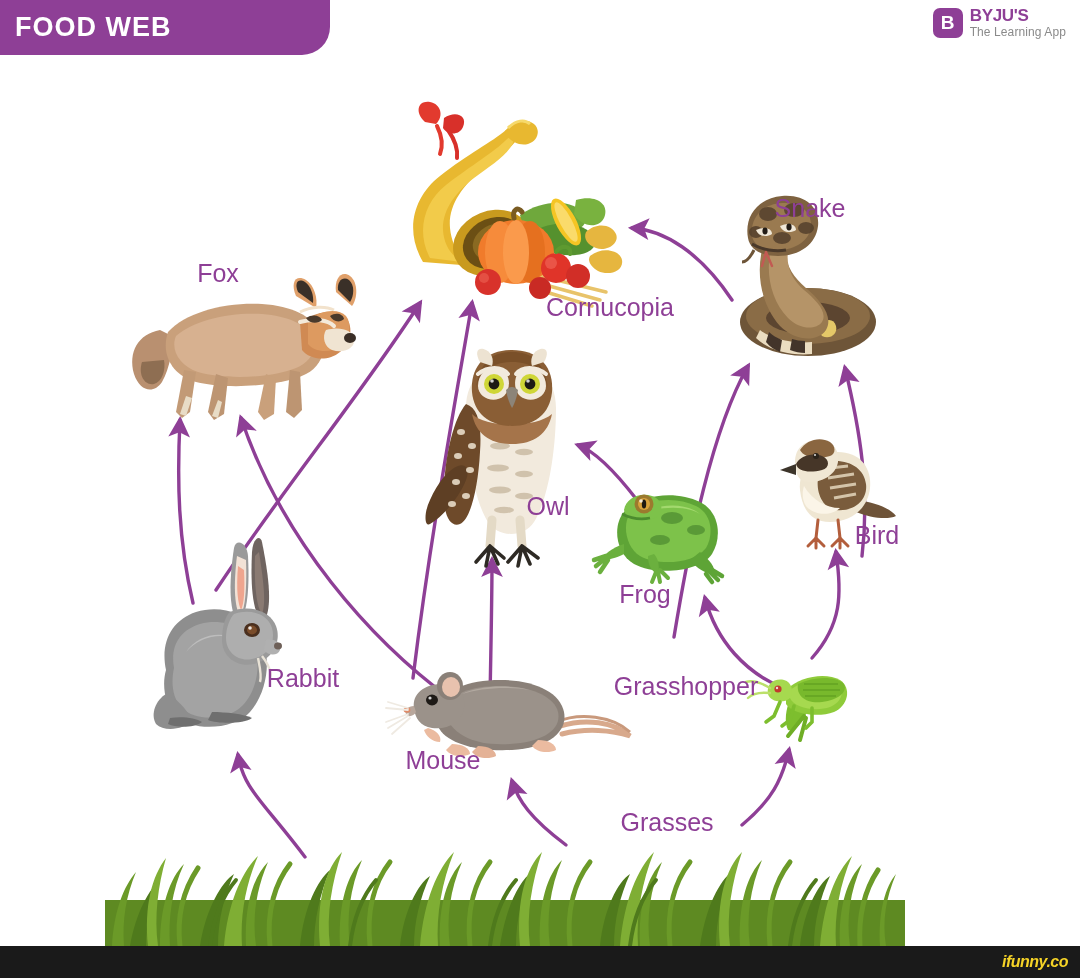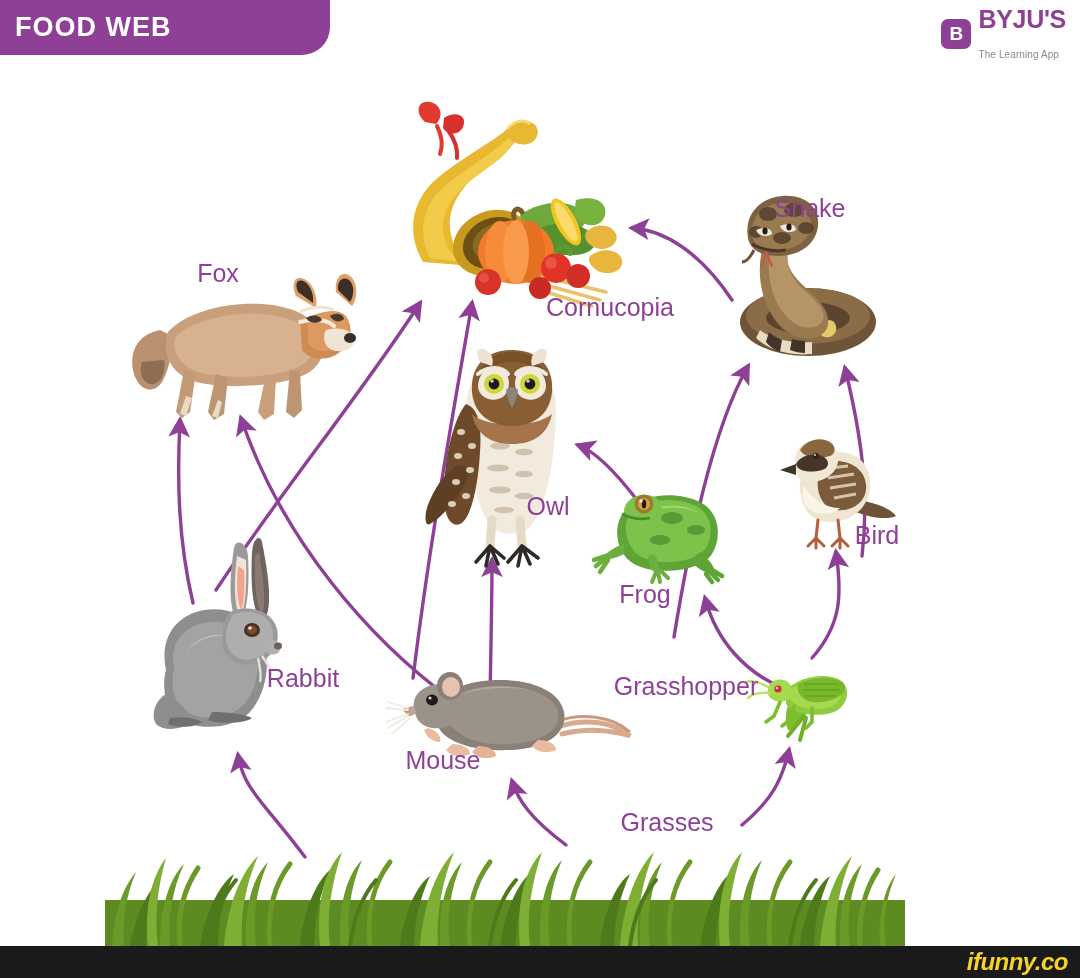--- a/index.html
+++ b/index.html
@@ -11,38 +11,38 @@
        background:#8E3F96;border-bottom-right-radius:28px;border-top-right-radius:0;
        display:flex;align-items:center;}
   #header-title{color:#ffffff;font-size:27px;font-weight:bold;letter-spacing:1px;
        margin-left:45px;}
 
   #brand-logo{position:absolute;right:14px;top:7px;display:flex;align-items:center;gap:7px;}
   #brand-mark{width:30px;height:30px;border-radius:7px;background:#8E3F96;
        display:flex;align-items:center;justify-content:center;}
   #brand-mark-letter{color:#ffffff;font-size:19px;font-weight:bold;line-height:1;}
   #brand-text{display:flex;flex-direction:column;line-height:1;}
-  #brand-name{color:#8E3F96;font-size:25px;font-weight:bold;letter-spacing:-.3px;}
-  #brand-tagline{color:#8a8a8a;font-size:10px;margin-top:18px;letter-spacing:.1px;}
+  #brand-name{color:#8E3F96;font-size:17px;font-weight:bold;letter-spacing:-.3px;}
+  #brand-tagline{color:#8a8a8a;font-size:12px;margin-top:2px;letter-spacing:.1px;}
 
   
   #web-canvas{position:absolute;left:0;top:0;width:1080px;height:978px;}
   svg.layer{position:absolute;left:0;top:0;width:1080px;height:978px;}
   #arrow-layer{z-index:2;}
   #organism-layer{z-index:3;}
   #label-layer{z-index:4;}
 
   .node-label{fill:#8E3F96;font-family:"Liberation Sans","DejaVu Sans",sans-serif;
        font-size:25px;}
 
   
   #footer-bar{position:absolute;left:0;bottom:0;width:1080px;height:32px;
        background:#1a1a1a;z-index:6;display:flex;align-items:center;
        justify-content:flex-end;}
-  #footer-watermark{color:#f5d327;font-size:24px;font-weight:bold;font-style:italic;
+  #footer-watermark{color:#f5d327;font-size:16px;font-weight:bold;font-style:italic;
        margin-right:12px;letter-spacing:-.5px;}
 </style>
 </head>
 <body>
 
 <div id="header-banner">
   <span id="header-title">FOOD WEB</span>
 </div>
 
 <div id="brand-logo">

